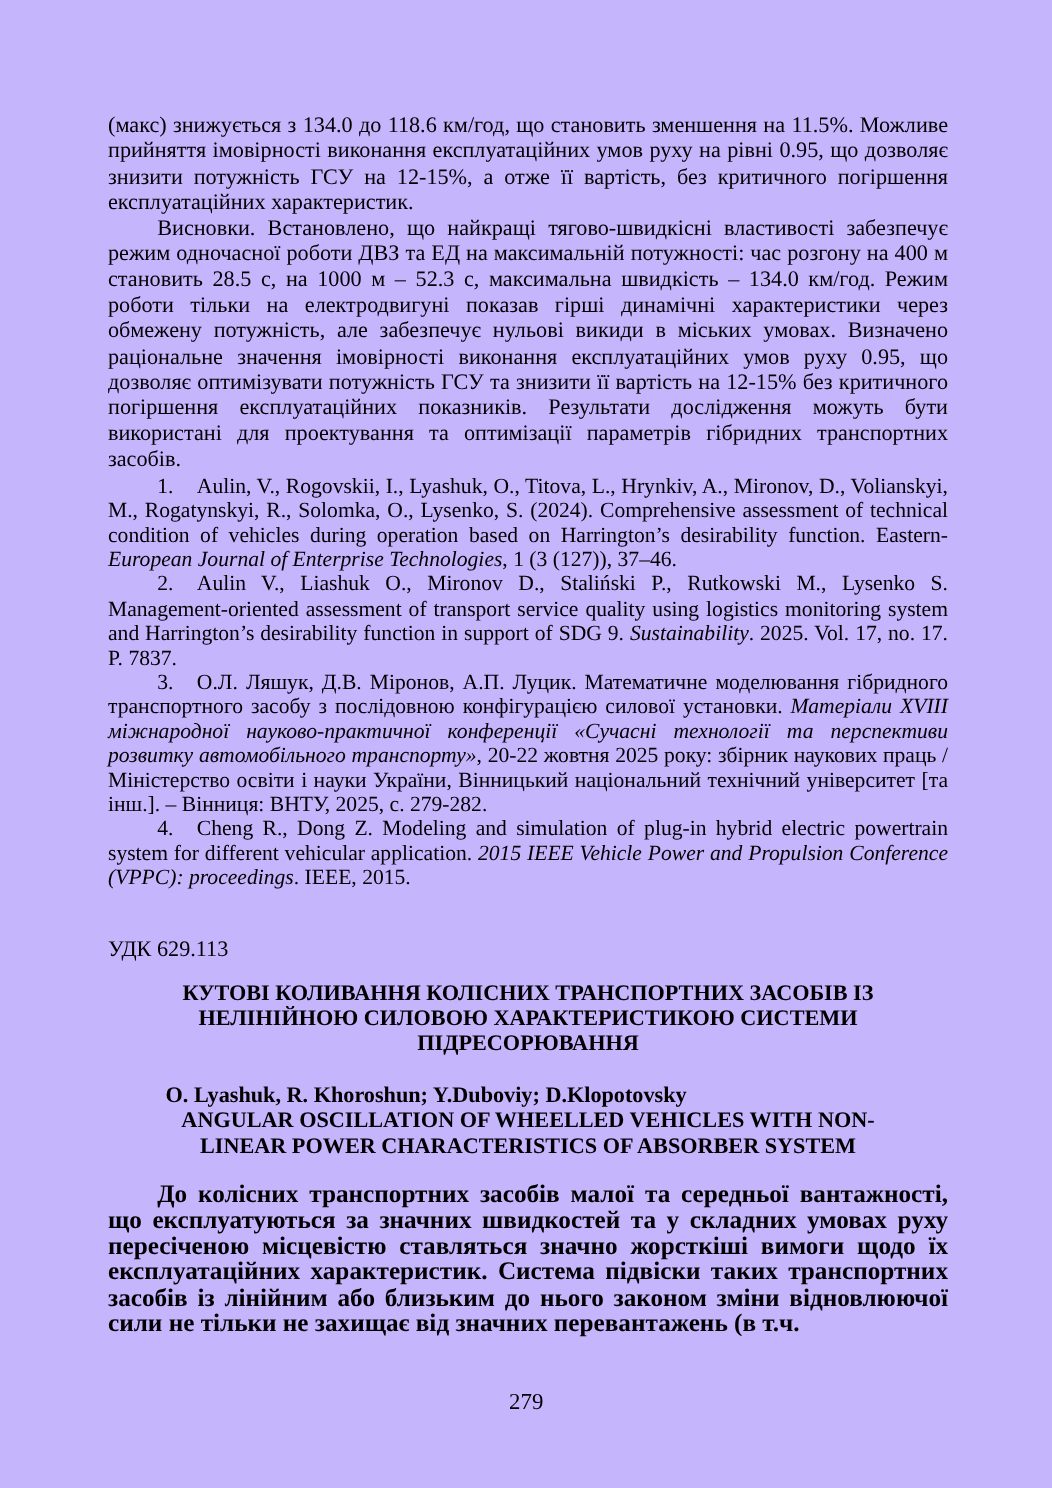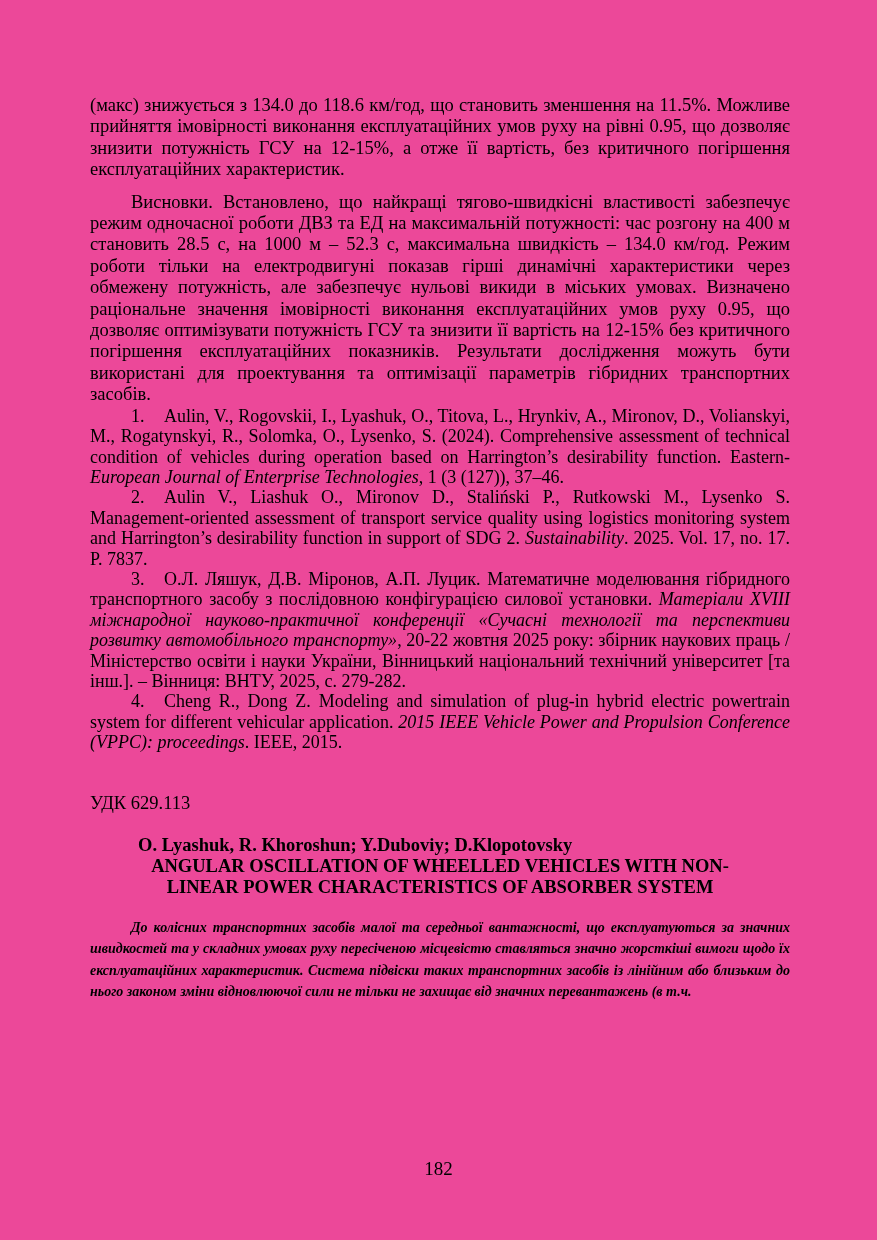--- a/index.html
+++ b/index.html
@@ -10,36 +10,36 @@
   body {
     width: 877px;
     height: 1240px;
     font-family: "Liberation Serif", "DejaVu Serif", serif;
     color: #000000;
   }
   .sheet {
     position: relative;
     width: 877px;
     height: 1240px;
-    background: #ec4899;
+    background: #c4b5fd;
     overflow: hidden;
   }
   .content {
     position: absolute;
     left: 90px;
     top: 95px;
     width: 700px;
   }
   p { margin: 0; }
   .body-text {
     font-size: 18.5px;
     line-height: 21.4px;
     text-align: justify;
   }
-  .indent { text-indent: 41px; margin-top: 11px; }
+  .indent { text-indent: 41px; }
   .refs-text {
     font-size: 18px;
     line-height: 20.4px;
     text-align: justify;
   }
   .lit-heading {
     font-size: 18.5px;
     line-height: 21.4px;
     font-weight: bold;
     text-align: center;
@@ -82,26 +82,25 @@
   }
   .title-en {
     font-size: 18.5px;
     line-height: 21.4px;
     font-weight: bold;
     text-align: center;
     padding: 0 40px;
   }
   .intro-para {
     margin-top: 18px;
-    font-size: 14px;
+    font-size: 21px;
     line-height: 21.4px;
     font-weight: bold;
     text-align: justify;
     text-indent: 41px;
-    font-style: italic;
   }
   .page-footer {
     position: absolute;
     left: 0;
     top: 1158px;
     width: 877px;
     text-align: center;
     font-size: 19px;
     line-height: 22px;
   }
@@ -115,35 +114,36 @@
 
     <p class="body-text">(макс) знижується з 134.0 до 118.6 км/год, що становить зменшення на 11.5%. Можливе прийняття імовірності виконання експлуатаційних умов руху на рівні 0.95, що дозволяє знизити потужність ГСУ на 12-15%, а отже її вартість, без критичного погіршення експлуатаційних характеристик.</p>
 
     <p class="body-text indent">Висновки. Встановлено, що найкращі тягово-швидкісні властивості забезпечує режим одночасної роботи ДВЗ та ЕД на максимальній потужності: час розгону на 400 м становить 28.5 с, на 1000 м – 52.3 с, максимальна швидкість – 134.0 км/год. Режим роботи тільки на електродвигуні показав гірші динамічні характеристики через обмежену потужність, але забезпечує нульові викиди в міських умовах. Визначено раціональне значення імовірності виконання експлуатаційних умов руху 0.95, що дозволяє оптимізувати потужність ГСУ та знизити її вартість на 12-15% без критичного погіршення експлуатаційних показників. Результати дослідження можуть бути використані для проектування та оптимізації параметрів гібридних транспортних засобів.</p>
 
 
     <div class="refs-text">
 
       <p class="ref-item"><span class="ref-num">1.</span><span>Aulin, V., Rogovskii, I., Lyashuk, O., Titova, L., Hrynkiv, A., Mironov, D., Volianskyi, M., Rogatynskyi, R., Solomka, O., Lysenko, S. (2024). Comprehensive assessment of technical condition of vehicles during operation based on Harrington’s desirability function. Eastern-</span><em>European Journal of Enterprise Technologies</em><span>, 1 (3 (127)), 37–46.</span></p>
 
-      <p class="ref-item"><span class="ref-num">2.</span><span>Aulin V., Liashuk O., Mironov D., Staliński P., Rutkowski M., Lysenko S. Management-oriented assessment of transport service quality using logistics monitoring system and Harrington’s desirability function in support of SDG 2. </span><em>Sustainability</em><span>. 2025. Vol. 17, no. 17. P. 7837.</span></p>
+      <p class="ref-item"><span class="ref-num">2.</span><span>Aulin V., Liashuk O., Mironov D., Staliński P., Rutkowski M., Lysenko S. Management-oriented assessment of transport service quality using logistics monitoring system and Harrington’s desirability function in support of SDG 9. </span><em>Sustainability</em><span>. 2025. Vol. 17, no. 17. P. 7837.</span></p>
 
       <p class="ref-item"><span class="ref-num">3.</span><span>О.Л. Ляшук, Д.В. Міронов, А.П. Луцик. Математичне моделювання гібридного транспортного засобу з послідовною конфігурацією силової установки. </span><em>Матеріали XVIII міжнародної науково-практичної конференції «Сучасні технології та перспективи розвитку автомобільного транспорту»</em><span>, 20-22 жовтня 2025 року: збірник наукових праць / Міністерство освіти і науки України, Вінницький національний технічний університет [та інш.]. – Вінниця: ВНТУ, 2025, с. 279-282.</span></p>
 
       <p class="ref-item"><span class="ref-num">4.</span><span>Cheng R., Dong Z. Modeling and simulation of plug-in hybrid electric powertrain system for different vehicular application. </span><em>2015 IEEE Vehicle Power and Propulsion Conference (VPPC): proceedings</em><span>. IEEE, 2015.</span></p>
 
     </div>
 
     <p class="udc-line">УДК 629.113</p>
 
 
 
+    <p class="title-ua">КУТОВІ КОЛИВАННЯ КОЛІСНИХ ТРАНСПОРТНИХ ЗАСОБІВ ІЗ НЕЛІНІЙНОЮ СИЛОВОЮ ХАРАКТЕРИСТИКОЮ СИСТЕМИ ПІДРЕСОРЮВАННЯ</p>
 
     <p class="authors-en">O. Lyashuk, R. Khoroshun; Y.Duboviy; D.Klopotovsky</p>
 
     <p class="title-en">ANGULAR OSCILLATION OF WHEELLED VEHICLES WITH NON-LINEAR POWER CHARACTERISTICS OF ABSORBER SYSTEM</p>
 
     <p class="intro-para">До колісних транспортних засобів малої та середньої вантажності, що експлуатуються за значних швидкостей та у складних умовах руху пересіченою місцевістю ставляться значно жорсткіші вимоги щодо їх експлуатаційних характеристик. Система підвіски таких транспортних засобів із лінійним або близьким до нього законом зміни відновлюючої сили не тільки не захищає від значних перевантажень (в т.ч.</p>
 
   </div>
 
-  <div class="page-footer">182</div>
+  <div class="page-footer">279</div>
 </div>
 
 </body></html>

